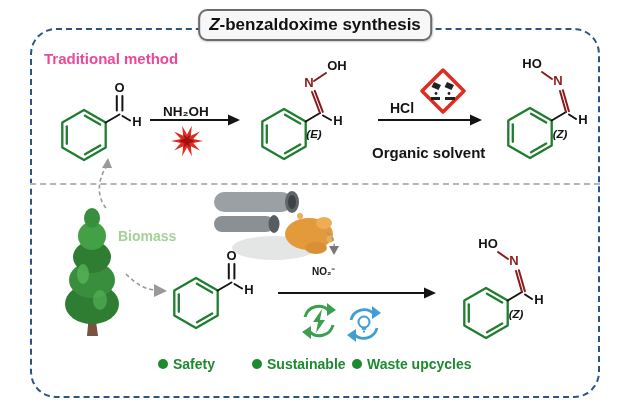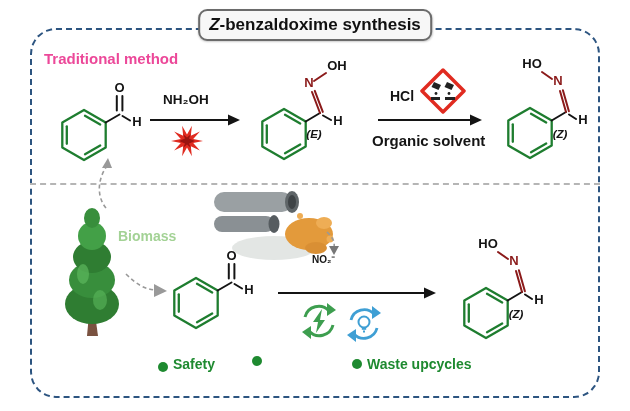--- a/index.html
+++ b/index.html
@@ -10,21 +10,21 @@
   .outer-border { position:absolute; left:30px; top:28px; width:570px; height:370px;
                   border:2px dashed #2c5480; border-radius:26px; }
 
   .title-box { position:absolute; left:50%; top:9px; transform:translateX(-50%);
                background:#f7f7f7; border:2px solid #6b6b6b; border-radius:9px;
                padding:4px 9px; font-size:17px; font-weight:bold; color:#111;
                white-space:nowrap; z-index:5; box-shadow:0 1px 2px rgba(0,0,0,.2); }
   .ital { font-style:italic; }
 
   .abs { position:absolute; }
-  .lbl { position:absolute; font-weight:bold; color:#141414; }
+  .lbl { position:absolute; font-weight:bold; color:#141414;margin-top:12px; }
   .lbl-gray { position:absolute; font-weight:bold; color:#ec4899; font-size:15px; }
   .lbl-biomass { position:absolute; font-weight:bold; color:#a3d295; font-size:14px; }
   .lbl-bullet { display:inline-flex; align-items:center; gap:5px; position:absolute;
                 font-weight:bold; color:#1e8a30; font-size:14px; }
   .dot { width:10px; height:10px; border-radius:50%; background:#1e8a30; display:inline-block; }
 
   
   .ring  { fill:none; stroke:#1e7d2f; stroke-width:2.3; stroke-linejoin:round; stroke-linecap:round; }
   .bond  { stroke:#141414; stroke-width:2; stroke-linecap:round; }
   .bondr { stroke:#8b1a1a; stroke-width:2; stroke-linecap:round; }
@@ -228,25 +228,26 @@
       <line class="bondr" x1="78.9" y1="61.2" x2="72.9" y2="40.2"></line>
       <text class="atom atomr" x="68" y="35" text-anchor="middle">N</text>
       <line class="bondr" x1="62" y1="29" x2="52" y2="22"></line>
       <text class="atom" x="42" y="18" text-anchor="middle">HO</text>
       <line class="bond" x1="79" y1="64.5" x2="86" y2="69"></line>
       <text class="atom" x="93" y="74" text-anchor="middle">H</text>
       <text class="stereo" x="70" y="88" text-anchor="middle">(Z)</text>
     </g>
   </svg>
 
-  <div class="lbl-bullet" style="left:158px; top:356px;align-items:flex-end;">
+  <div class="lbl-bullet" style="left:158px; top:356px;">
     <span class="dot"></span>
     <span>Safety</span>
   </div>
   <div class="lbl-bullet" style="left:252px; top:356px;">
     <span class="dot"></span>
+    <span>Sustainable</span>
   </div>
   <div class="lbl-bullet" style="left:352px; top:356px;">
     <span class="dot"></span>
     <span>Waste upcycles</span>
   </div>
 
 </div>
 
 </body></html>

